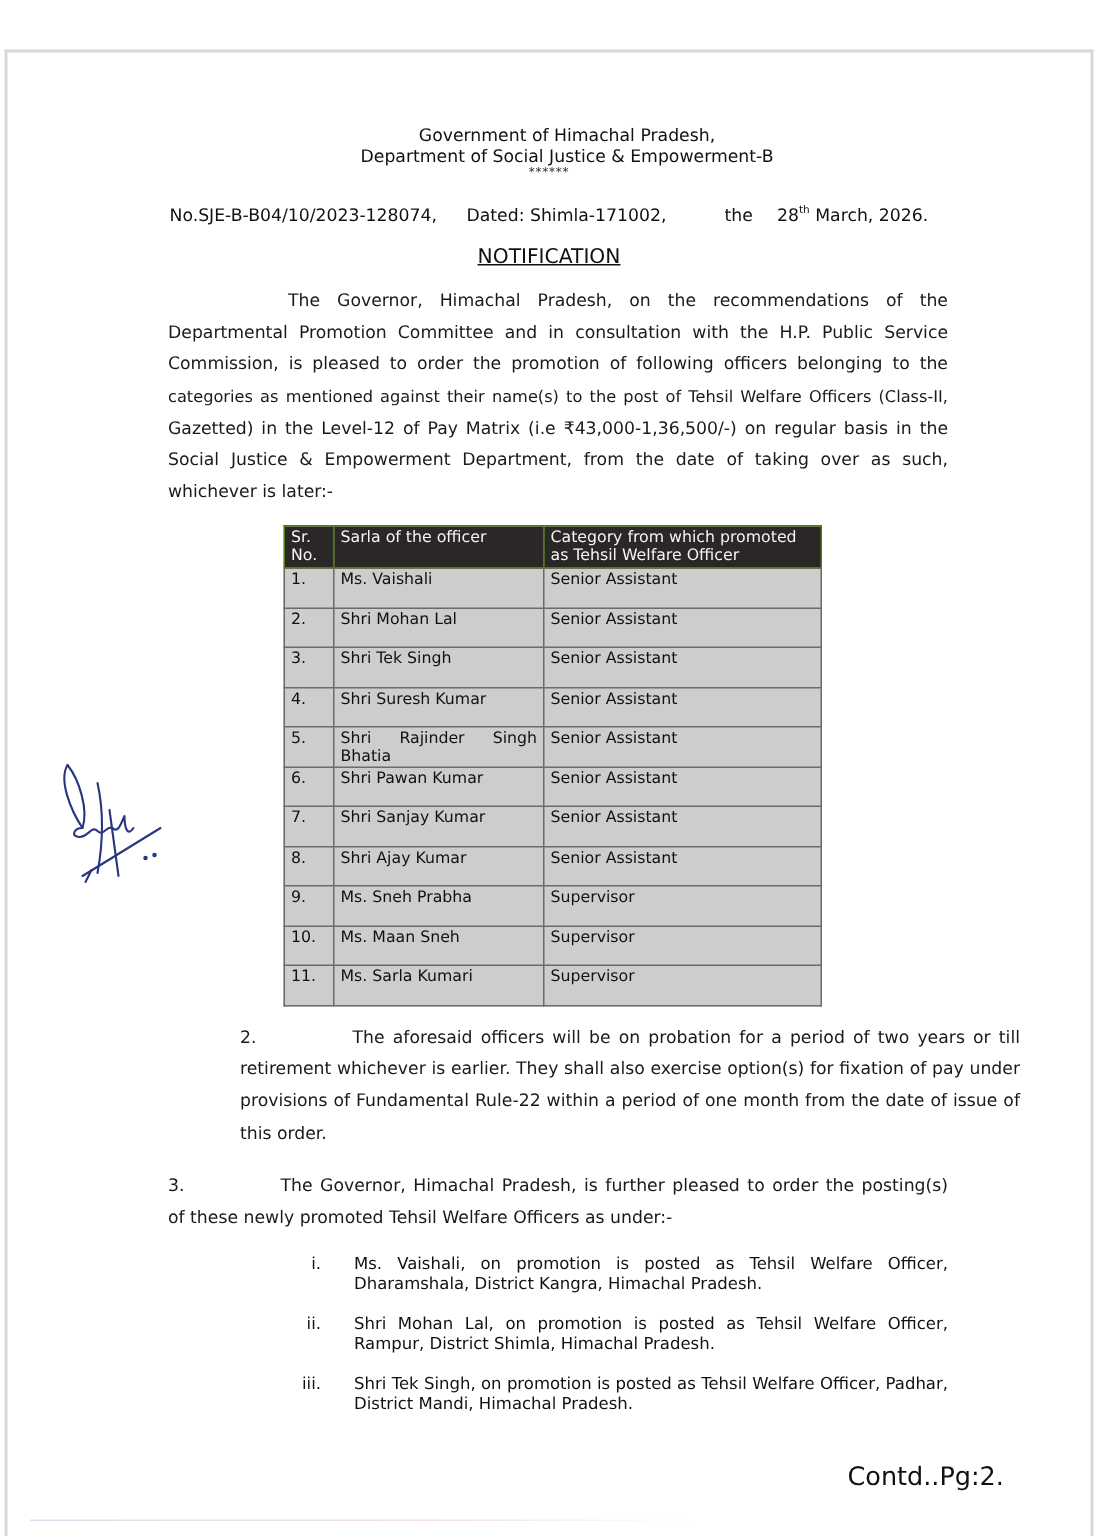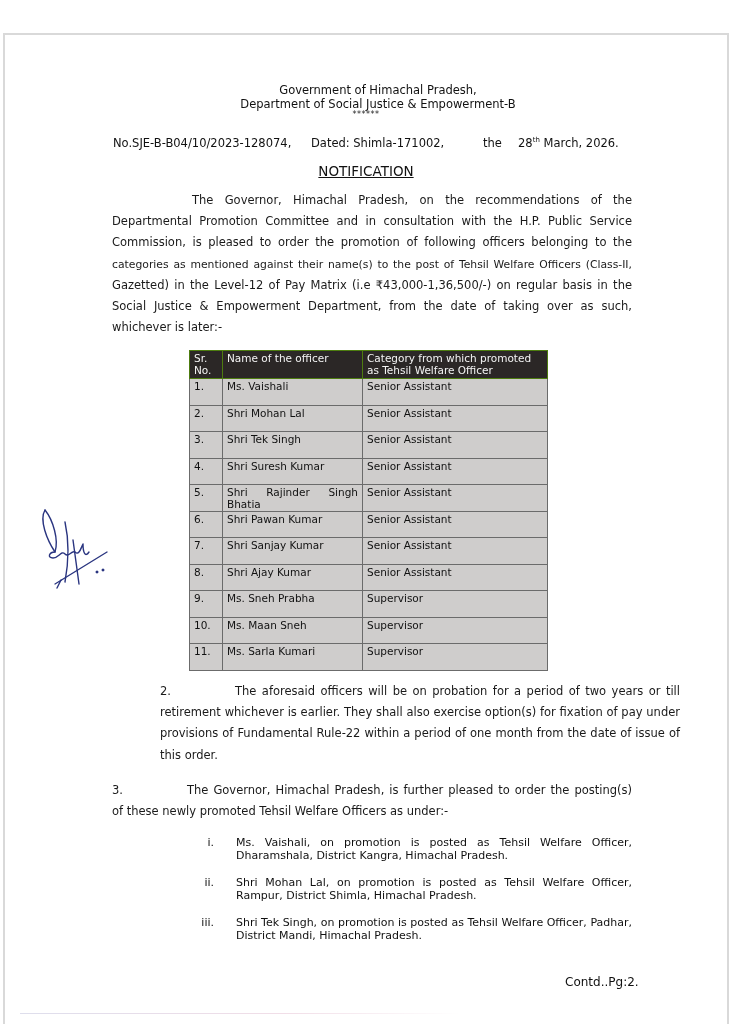--- a/index.html
+++ b/index.html
@@ -45,21 +45,21 @@
       line-height: 12px; height: 26.5px;
     }
     .officer-table td.sr { width: 33px; }
     .officer-table td.name { width: 140px; }
     .officer-table td.just { text-align: justify; text-align-last: left; }
 
     .posting-list { position: absolute; left: 196px; top: 836px; width: 436px; font-size: 11px; line-height: 13px; color: #111; }
     .posting-item { position: relative; padding-left: 40px; margin-bottom: 14px; text-align: justify; }
     .posting-item .roman { position: absolute; left: 0; top: 0; width: 24px; text-align: right; padding-right: 6px; }
 
-    .contd { position: absolute; top: 975px; left: 565px; font-size: 12px; color: #111; }
+    .contd { position: absolute; top: 975px; left: 565px; font-size: 17px; color: #111; }
 
     .signature { position: absolute; left: 35px; top: 500px; width: 90px; height: 100px; }
 
     .bottom-rule { position: absolute; top: 1013px; left: 20px; width: 440px; height: 1px;
       background: linear-gradient(to right, #c8c8e0, #e8c8d8 60%, transparent); opacity: 0.6; }
   </style>
 </head>
 <body>
 
 <div class="page-frame"></div>
@@ -82,21 +82,21 @@
 <div class="para p1">
   <span class="indent"></span><span>The Governor, Himachal Pradesh, on the recommendations of the Departmental Promotion Committee and in consultation with the H.P. Public Service Commission, is pleased to order the promotion of following officers belonging to the</span>
   <span class="small">categories as mentioned against their name(s) to the post of Tehsil Welfare Officers (Class-II,</span>
   <span>Gazetted) in the Level-12 of Pay Matrix (i.e ₹43,000-1,36,500/-) on regular basis in the Social Justice &amp; Empowerment Department, from the date of taking over as such, whichever is later:-</span>
 </div>
 
 <table class="officer-table">
   <thead>
     <tr>
       <th style="width:33px">Sr. No.</th>
-      <th style="width:140px">Name of the officer</th>
+      <th style="width:140px">Sarla of the officer</th>
       <th>Category from which promoted as Tehsil Welfare Officer</th>
     </tr>
   </thead>
   <tbody>
     <tr>
         <td class="sr">1.</td>
         <td class="name">Ms. Vaishali</td>
         <td>Senior Assistant</td>
       </tr>
     <tr>

